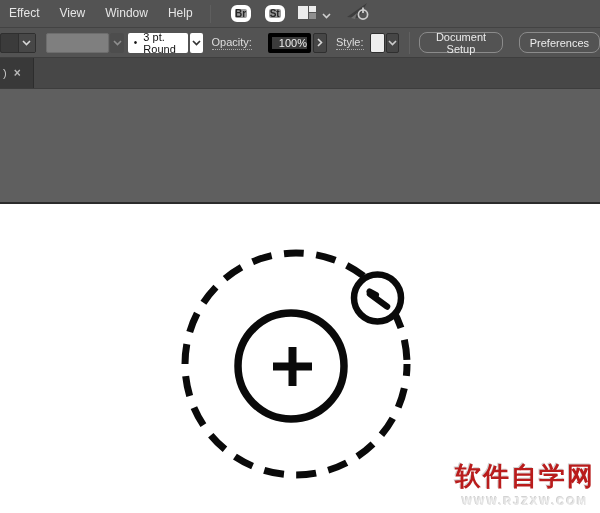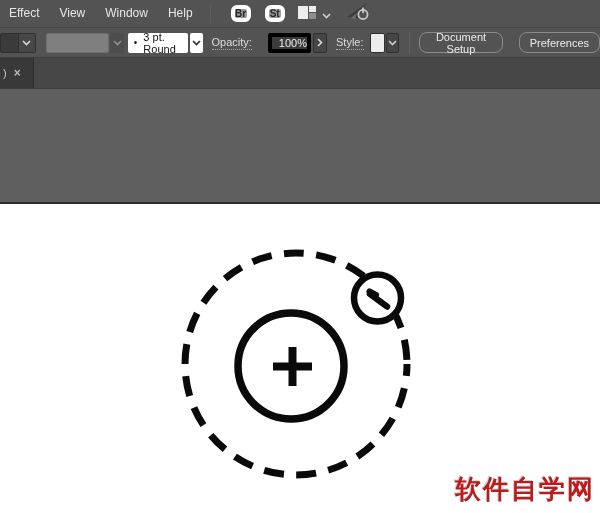--- a/index.html
+++ b/index.html
@@ -218,16 +218,17 @@
       <line x1="273" y1="162.5" x2="312" y2="162.5" stroke="#0a0a0a" stroke-width="8"></line>
       <line x1="292.5" y1="143" x2="292.5" y2="182" stroke="#0a0a0a" stroke-width="8"></line>
 
       <circle cx="377.5" cy="94" r="23.5" fill="#ffffff" stroke="#0a0a0a" stroke-width="6.5"></circle>
       <line x1="370" y1="90" x2="387" y2="102.5" stroke="#0a0a0a" stroke-width="6.5" stroke-linecap="round"></line>
       <line x1="369.5" y1="87.5" x2="376" y2="91" stroke="#0a0a0a" stroke-width="6" stroke-linecap="round"></line>
     </svg>
 
     <div class="watermark">
       <div class="wm-title">软件自学网</div>
+      <div class="wm-url">WWW.RJZXW.COM</div>
     </div>
   </div>
 
 </div>
 
 </body></html>

